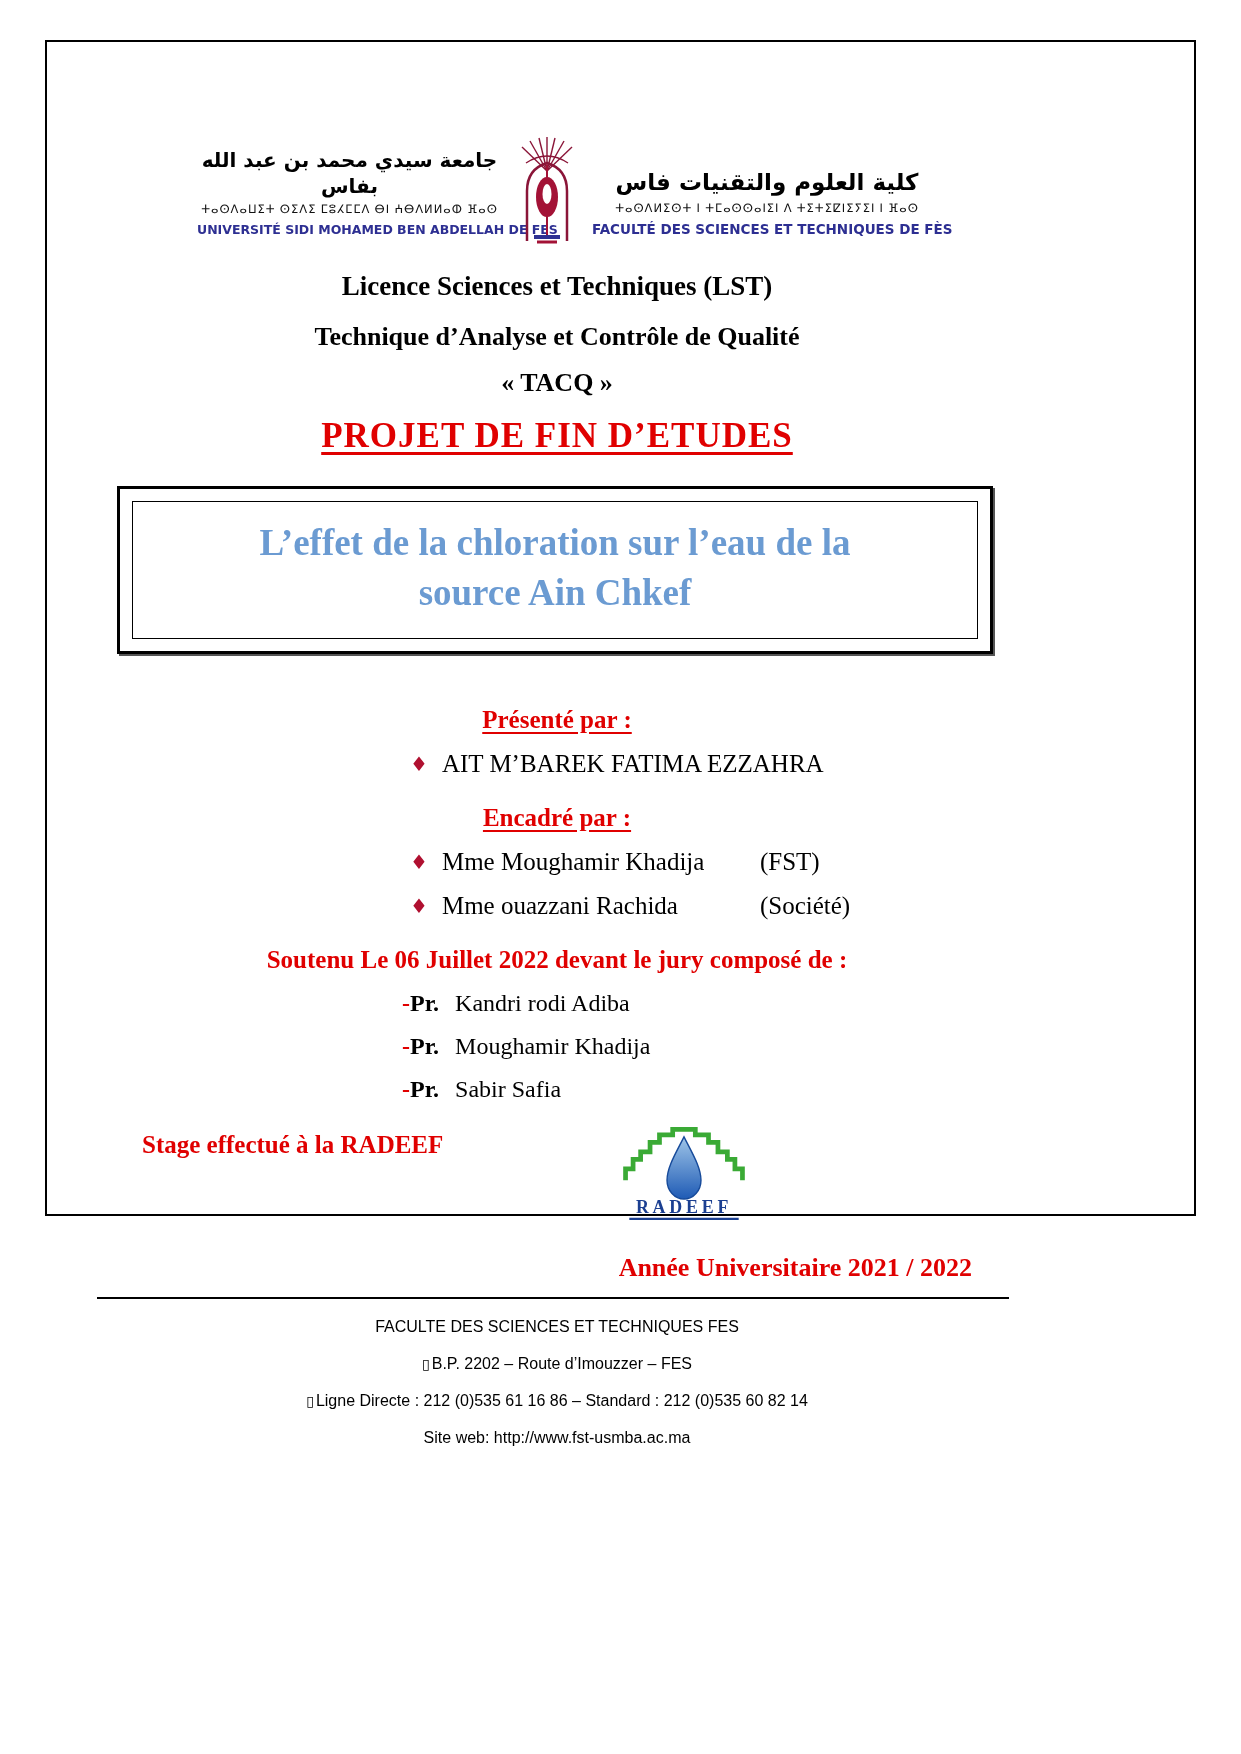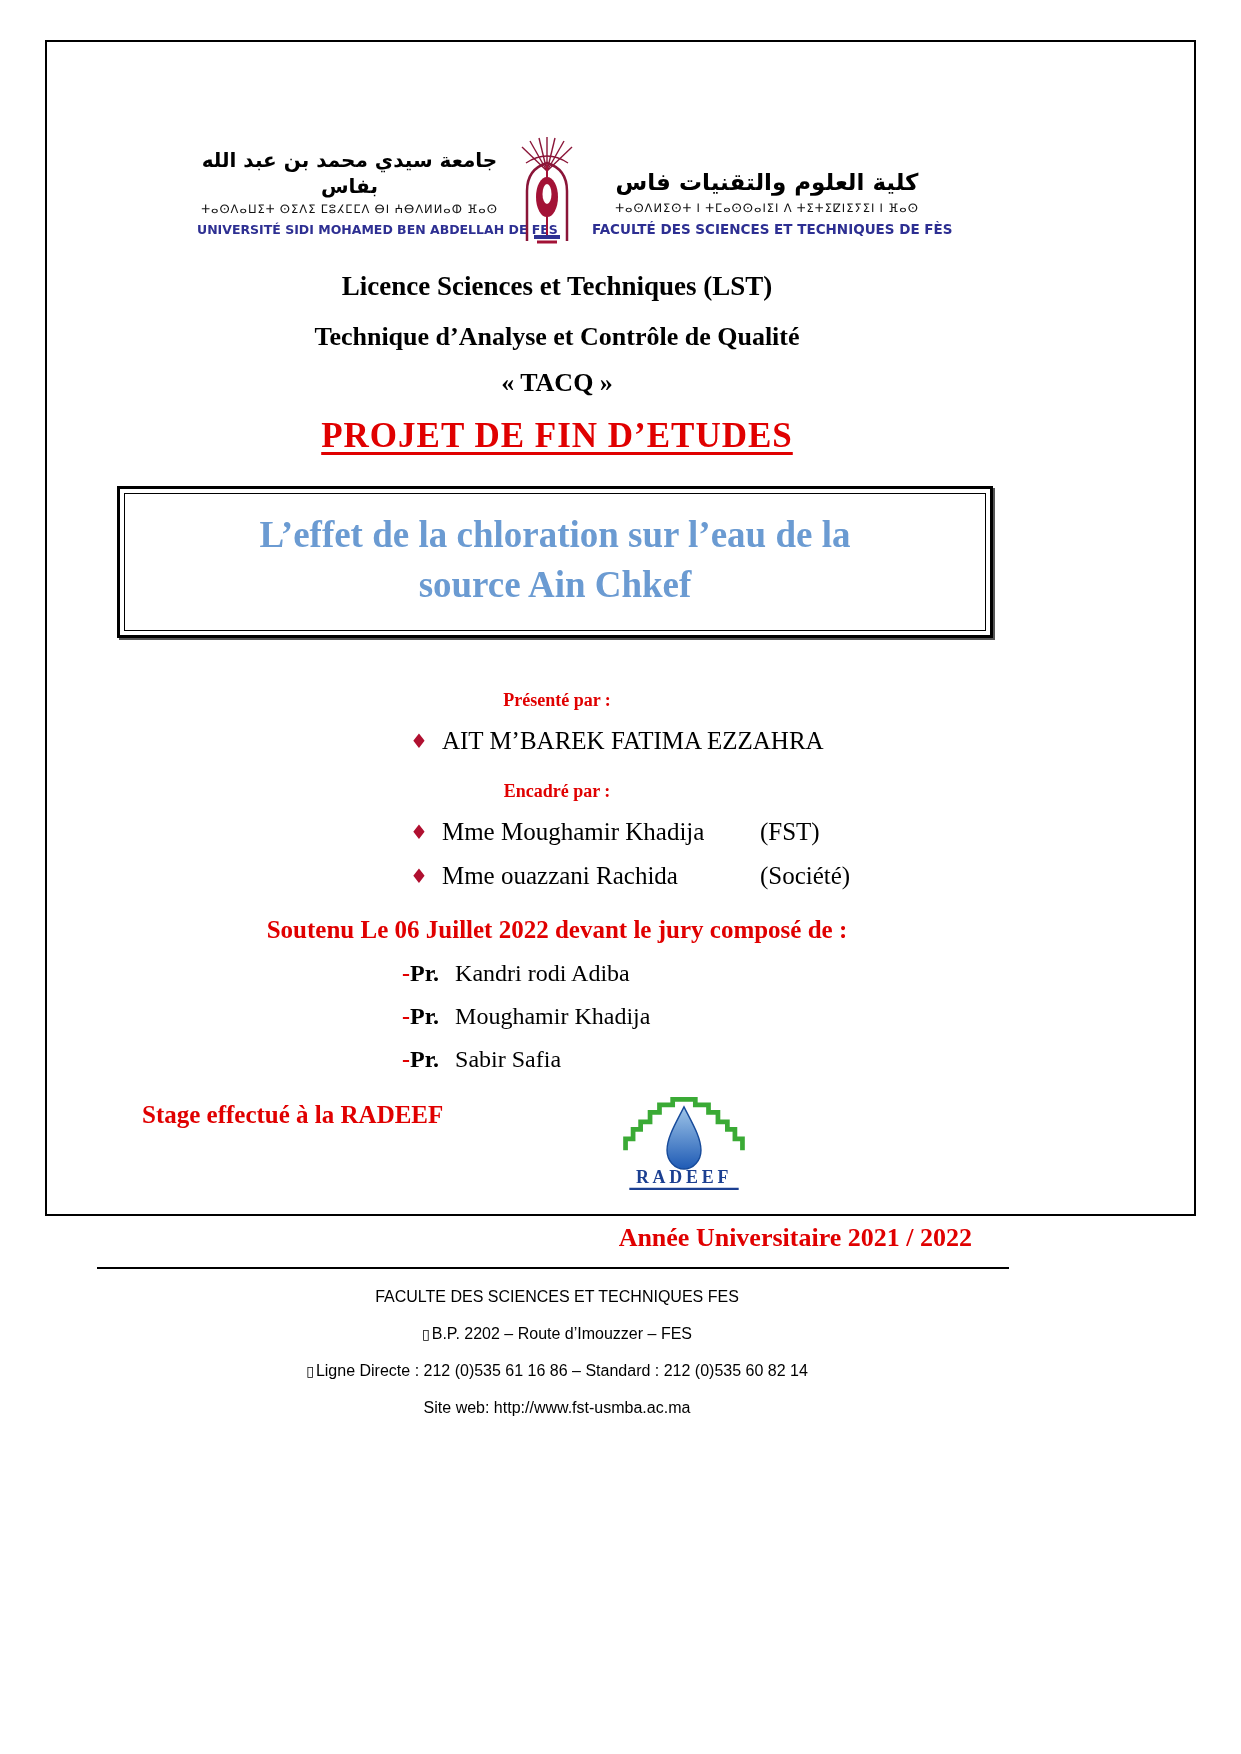--- a/index.html
+++ b/index.html
@@ -48,33 +48,33 @@
   .program3 { font-size: 26px; margin-top: 16px; }
   .doc-type {
     font-size: 35px; margin-top: 18px; color: #e00000;
     text-decoration: underline; text-underline-offset: 5px;
     letter-spacing: 1px;
   }
 
   
   .title-box-outer {
     margin: 30px 0 0 20px; width: 876px;
-    border: 3px solid #000; padding: 4px;
+    border: 3px solid #000; padding: 12px;
     box-shadow: 2px 2px 0 #555;
   }
   .title-box-inner { border: 1px solid #000; padding: 16px 8px 20px 8px; }
   .thesis-line {
     text-align: center; font-weight: bold; font-size: 37px;
     color: #6b9bd2; line-height: 1.35;
   }
 
   
   .sec-heading {
-    text-align: center; font-weight: bold; font-size: 18px; color: #e00000;
-    text-underline-offset: 4px;
+    text-align: center; font-weight: bold; font-size: 25px; color: #e00000;
+    text-decoration: underline; text-underline-offset: 4px;
   }
   .presented-heading { margin-top: 52px; }
   .encadre-heading { margin-top: 26px; }
 
   .bullet-row { margin-left: 313px; margin-top: 16px; font-size: 25px; }
   .bullet { color: #b01030; font-family: "DejaVu Sans", sans-serif; font-size: 20px; margin-right: 14px; vertical-align: 1px; }
   .sup-name { display: inline-block; width: 318px; }
 
   .jury-heading {
     text-align: center; font-weight: bold; font-size: 25px; color: #e00000;

